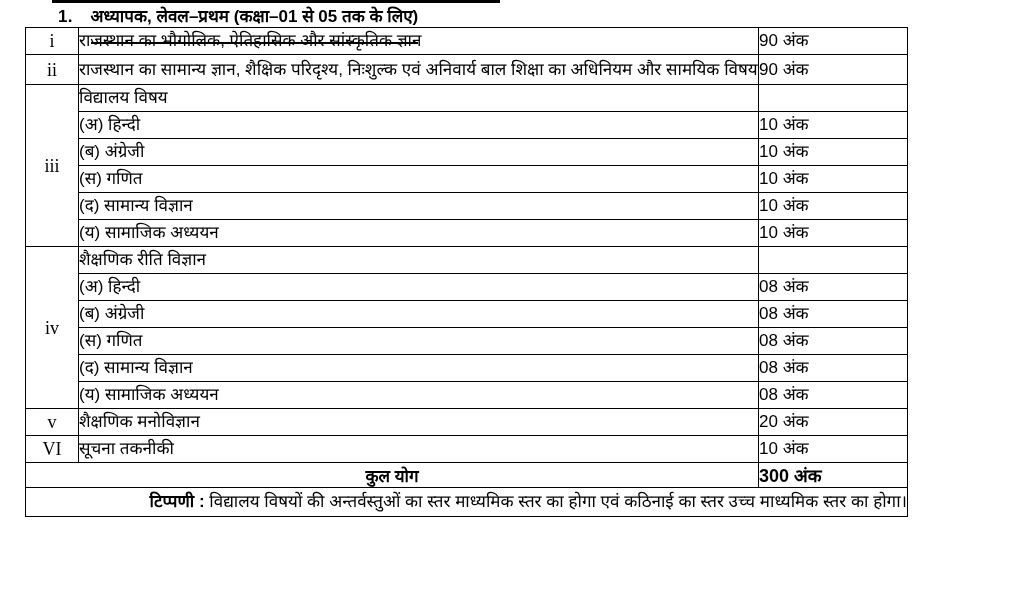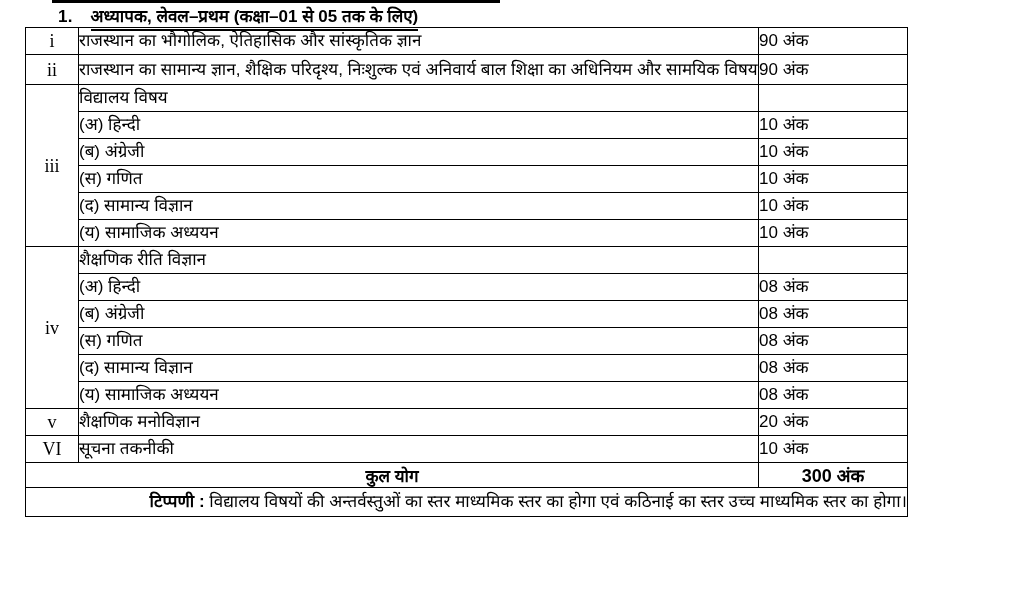--- a/index.html
+++ b/index.html
@@ -41,21 +41,21 @@
     font-weight: bold;
     line-height: 22px;
     letter-spacing: 0.2px;
   }
   .heading-text {
     margin-left: 18px;
     font-size: 17px;
     font-weight: bold;
     line-height: 22px;
     border-bottom: 2px solid #000;
-    padding-bottom: 1px;
+    padding-bottom: 14px;
     white-space: nowrap;
   }
 
   .sheet {
     position: absolute;
     left: 25px;
     top: 27px;
     width: 882px;
   }
 
@@ -108,21 +108,20 @@
 
   tr.r-tall td.subject { line-height: 29px; }
 
   td.total-label {
     text-align: center;
     font-weight: bold;
     font-size: 17px;
     padding: 4px 0 6px 0;
   }
   td.total-marks {
-    text-align: center;
     font-weight: bold;
     font-size: 18px;
     padding: 4px 0 6px 0;
     white-space: nowrap;
   }
 
   td.note {
     padding: 4px 14px 7px 14px;
     text-align: right;
     line-height: 28px;

